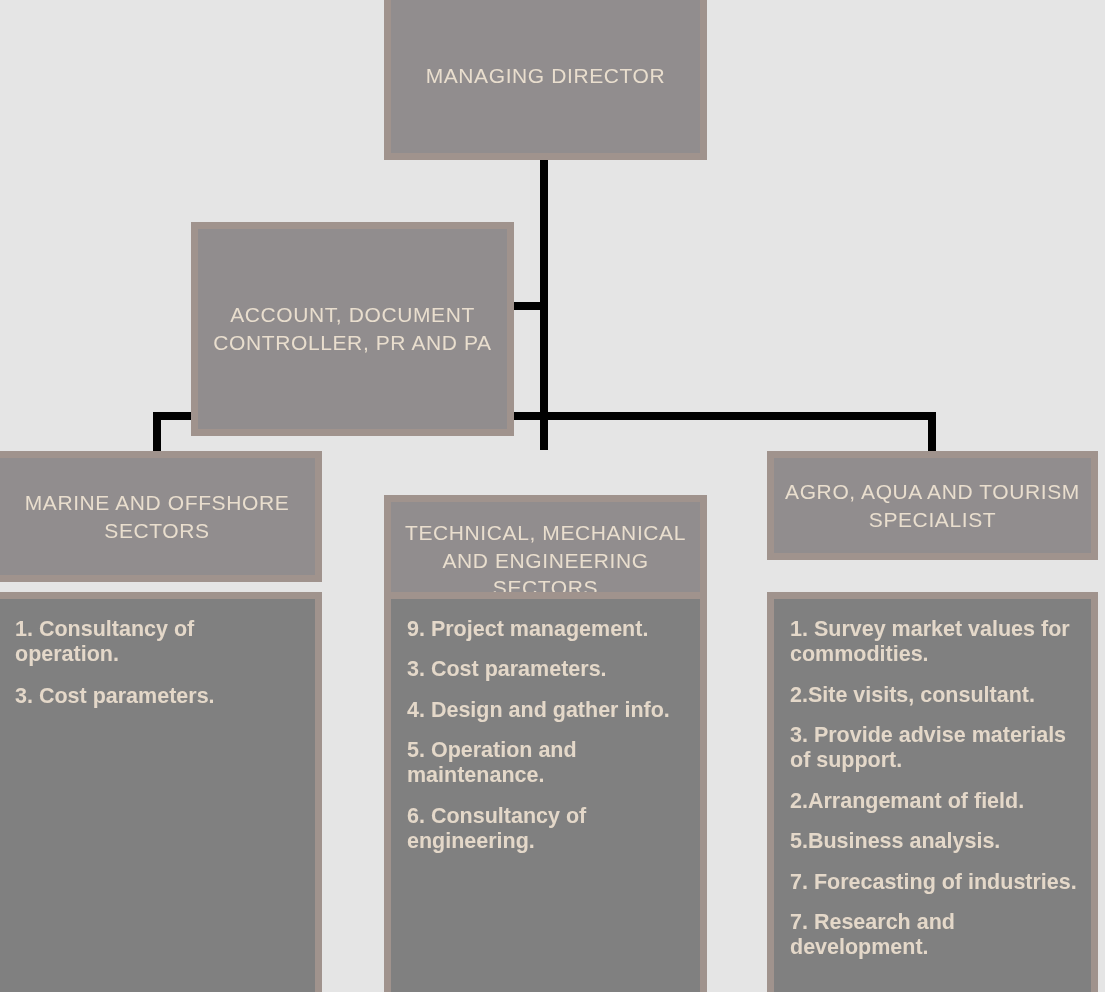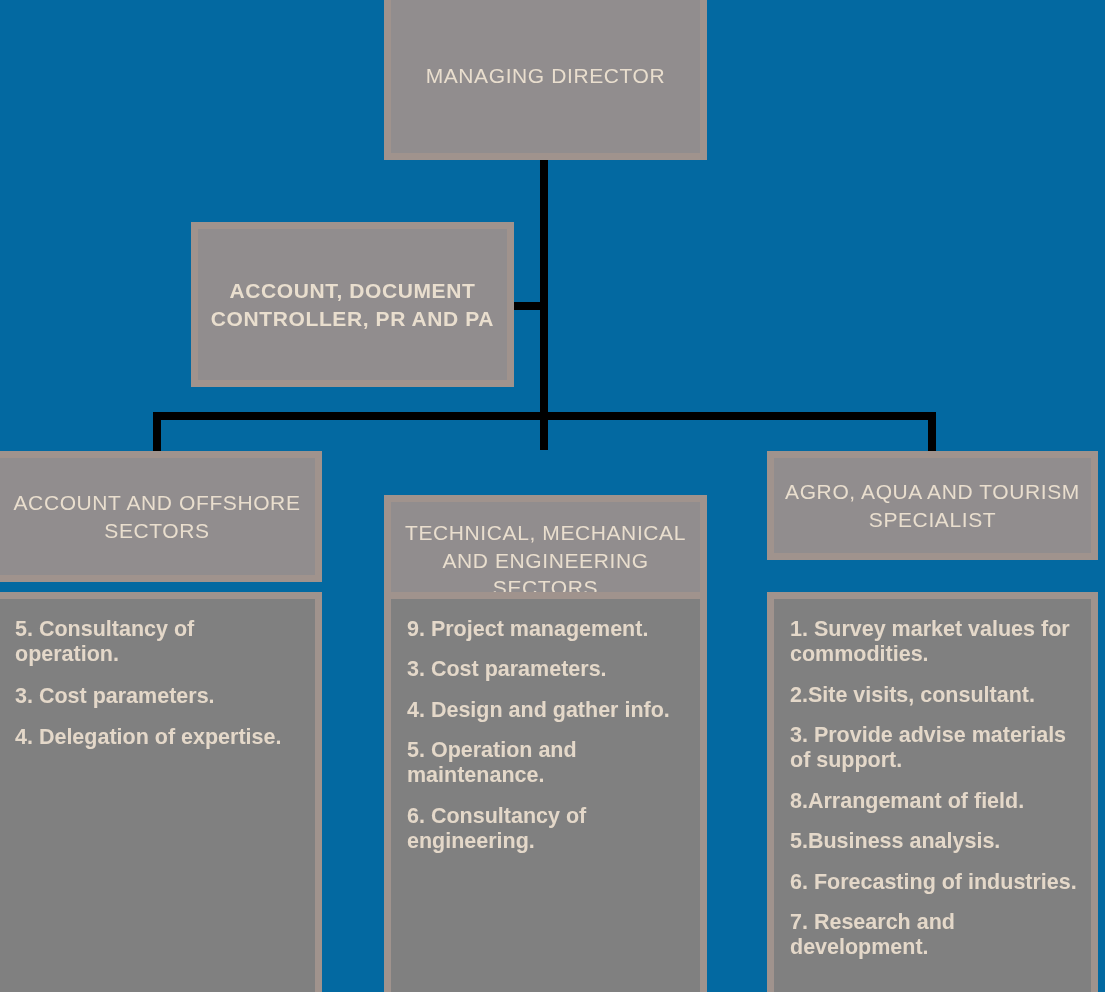--- a/index.html
+++ b/index.html
@@ -4,21 +4,21 @@
 <style>
   html, body {
     margin: 0;
     padding: 0;
     background: #808080;
   }
   #chart-root {
     position: relative;
     width: 1105px;
     height: 992px;
-    background: #0369a1;
+    background: #e5e5e5;
     font-family: "Liberation Sans", sans-serif;
     overflow: hidden;
   }
 
   
   .node {
     position: absolute;
     box-sizing: border-box;
     background: #918d8e;
     border: 7px solid #a0938d;
@@ -34,21 +34,21 @@
     line-height: 1.33;
     padding: 0 10px;
     white-space: pre-line;
   }
 
   
   #node-md {
     left: 384px;  top: -8px;   width: 323px; height: 168px;
   }
   #node-account {
-    left: 191px;  top: 222px;  width: 323px; height: 165px; font-weight: bold;
+    left: 191px;  top: 222px;  width: 323px; height: 214px;
   }
   #node-dept-0 {
     left: -8px;   top: 451px;  width: 330px; height: 131px;
   }
   #node-dept-1 {
     left: 384px;  top: 451px;  width: 323px; height: 131px; margin-top: 44px;
   }
   #node-dept-2 {
     left: 767px;  top: 451px;  width: 331px; height: 109px;
   }
@@ -105,47 +105,46 @@
   <div class="node" id="node-md">
     <span class="node-label">MANAGING DIRECTOR</span>
   </div>
 
   <div class="node" id="node-account">
     <span class="node-label">ACCOUNT, DOCUMENT
 CONTROLLER, PR AND PA</span>
   </div>
 
   <div class="node" id="node-dept-0">
-    <span class="node-label">ACCOUNT AND OFFSHORE
+    <span class="node-label">MARINE AND OFFSHORE
 SECTORS</span>
   </div>
   <div class="node" id="node-dept-1">
     <span class="node-label">TECHNICAL, MECHANICAL
 AND ENGINEERING SECTORS</span>
   </div>
   <div class="node" id="node-dept-2">
     <span class="node-label">AGRO, AQUA AND TOURISM
 SPECIALIST</span>
   </div>
 
   <div class="duty-box" id="duty-0">
-      <p class="duty-item">5. Consultancy of operation.</p>
+      <p class="duty-item">1. Consultancy of operation.</p>
       <p class="duty-item">3. Cost parameters.</p>
-      <p class="duty-item">4. Delegation of expertise.</p>
     </div>
   <div class="duty-box" id="duty-1">
       <p class="duty-item">9. Project management.</p>
       <p class="duty-item">3. Cost parameters.</p>
       <p class="duty-item">4. Design and gather info.</p>
       <p class="duty-item">5. Operation and maintenance.</p>
       <p class="duty-item">6. Consultancy of engineering.</p>
     </div>
   <div class="duty-box" id="duty-2">
       <p class="duty-item">1. Survey market values for commodities.</p>
       <p class="duty-item">2.Site visits, consultant.</p>
       <p class="duty-item">3. Provide advise materials of support.</p>
-      <p class="duty-item">8.Arrangemant of field.</p>
+      <p class="duty-item">2.Arrangemant of field.</p>
       <p class="duty-item">5.Business analysis.</p>
-      <p class="duty-item">6. Forecasting of industries.</p>
+      <p class="duty-item">7. Forecasting of industries.</p>
       <p class="duty-item">7. Research and development.</p>
     </div>
 
 </div>
 
 </body></html>

